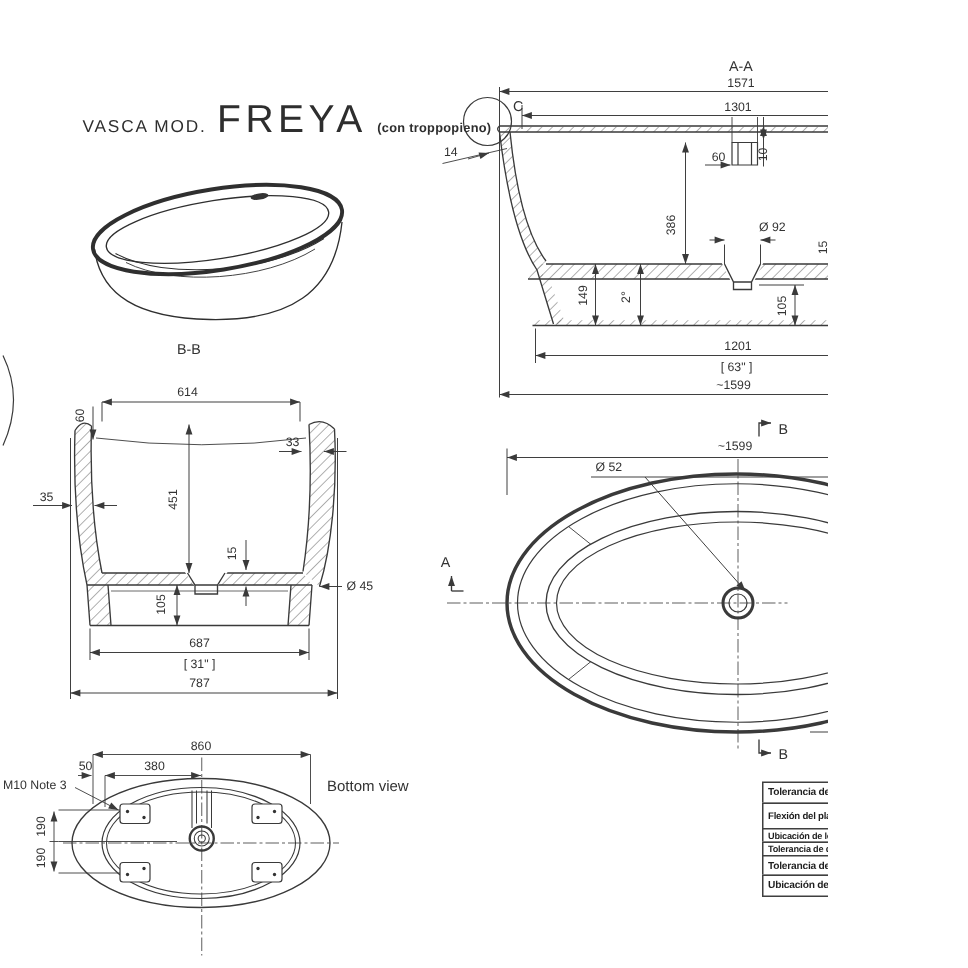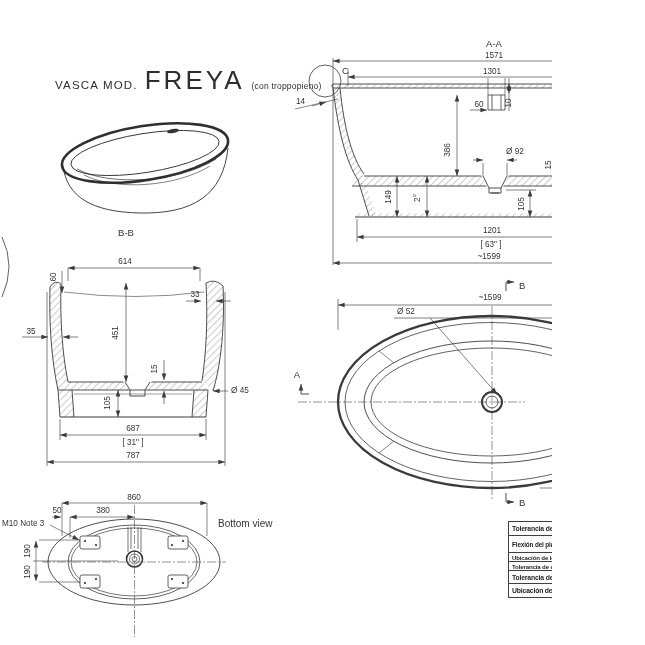--- a/index.html
+++ b/index.html
@@ -6,21 +6,21 @@
   #stage{position:relative;width:552px;height:645px;background:#ffffff;overflow:hidden;
          font-family:"Liberation Sans",sans-serif;}
   #linework{position:absolute;left:0;top:0;}
   .dimtext{font-size:8.2px;fill:#333;font-family:"Liberation Sans",sans-serif;}
   .sectext{font-size:9.5px;fill:#333;font-family:"Liberation Sans",sans-serif;}
   .viewlabel{font-size:10px;fill:#333;font-family:"Liberation Sans",sans-serif;}
   
   .title{position:absolute;left:55px;top:56px;display:flex;align-items:baseline;gap:7px;color:#2e2e2e;}
   .title .prefix{font-size:11.5px;letter-spacing:1.2px;margin-top:23px;}
   .title .model{font-size:26px;font-weight:400;letter-spacing:3px;}
-  .title .note{font-size:8.5px;font-weight:normal;letter-spacing:.2px;}
+  .title .note{font-size:8.5px;font-weight:bold;letter-spacing:.2px;}
   
   .tol-table{position:absolute;left:508px;top:522px;width:134px;color:#1f1f1f;}
   .trow{position:relative;border:1px solid #3f3f3f;margin-top:-1px;background:#fff;
         display:flex;align-items:center;padding-left:3px;box-sizing:border-box;
         font-weight:600;white-space:nowrap;letter-spacing:-0.15px;}
   .h1{height:15px;font-size:6.8px;}
   .h2{height:18px;font-size:6.4px;padding-left:3px;}
   .h3{height:10px;font-size:6.1px;}
   .h4{height:10px;font-size:6.1px;}
   .h5{height:14px;font-size:6.8px;}

